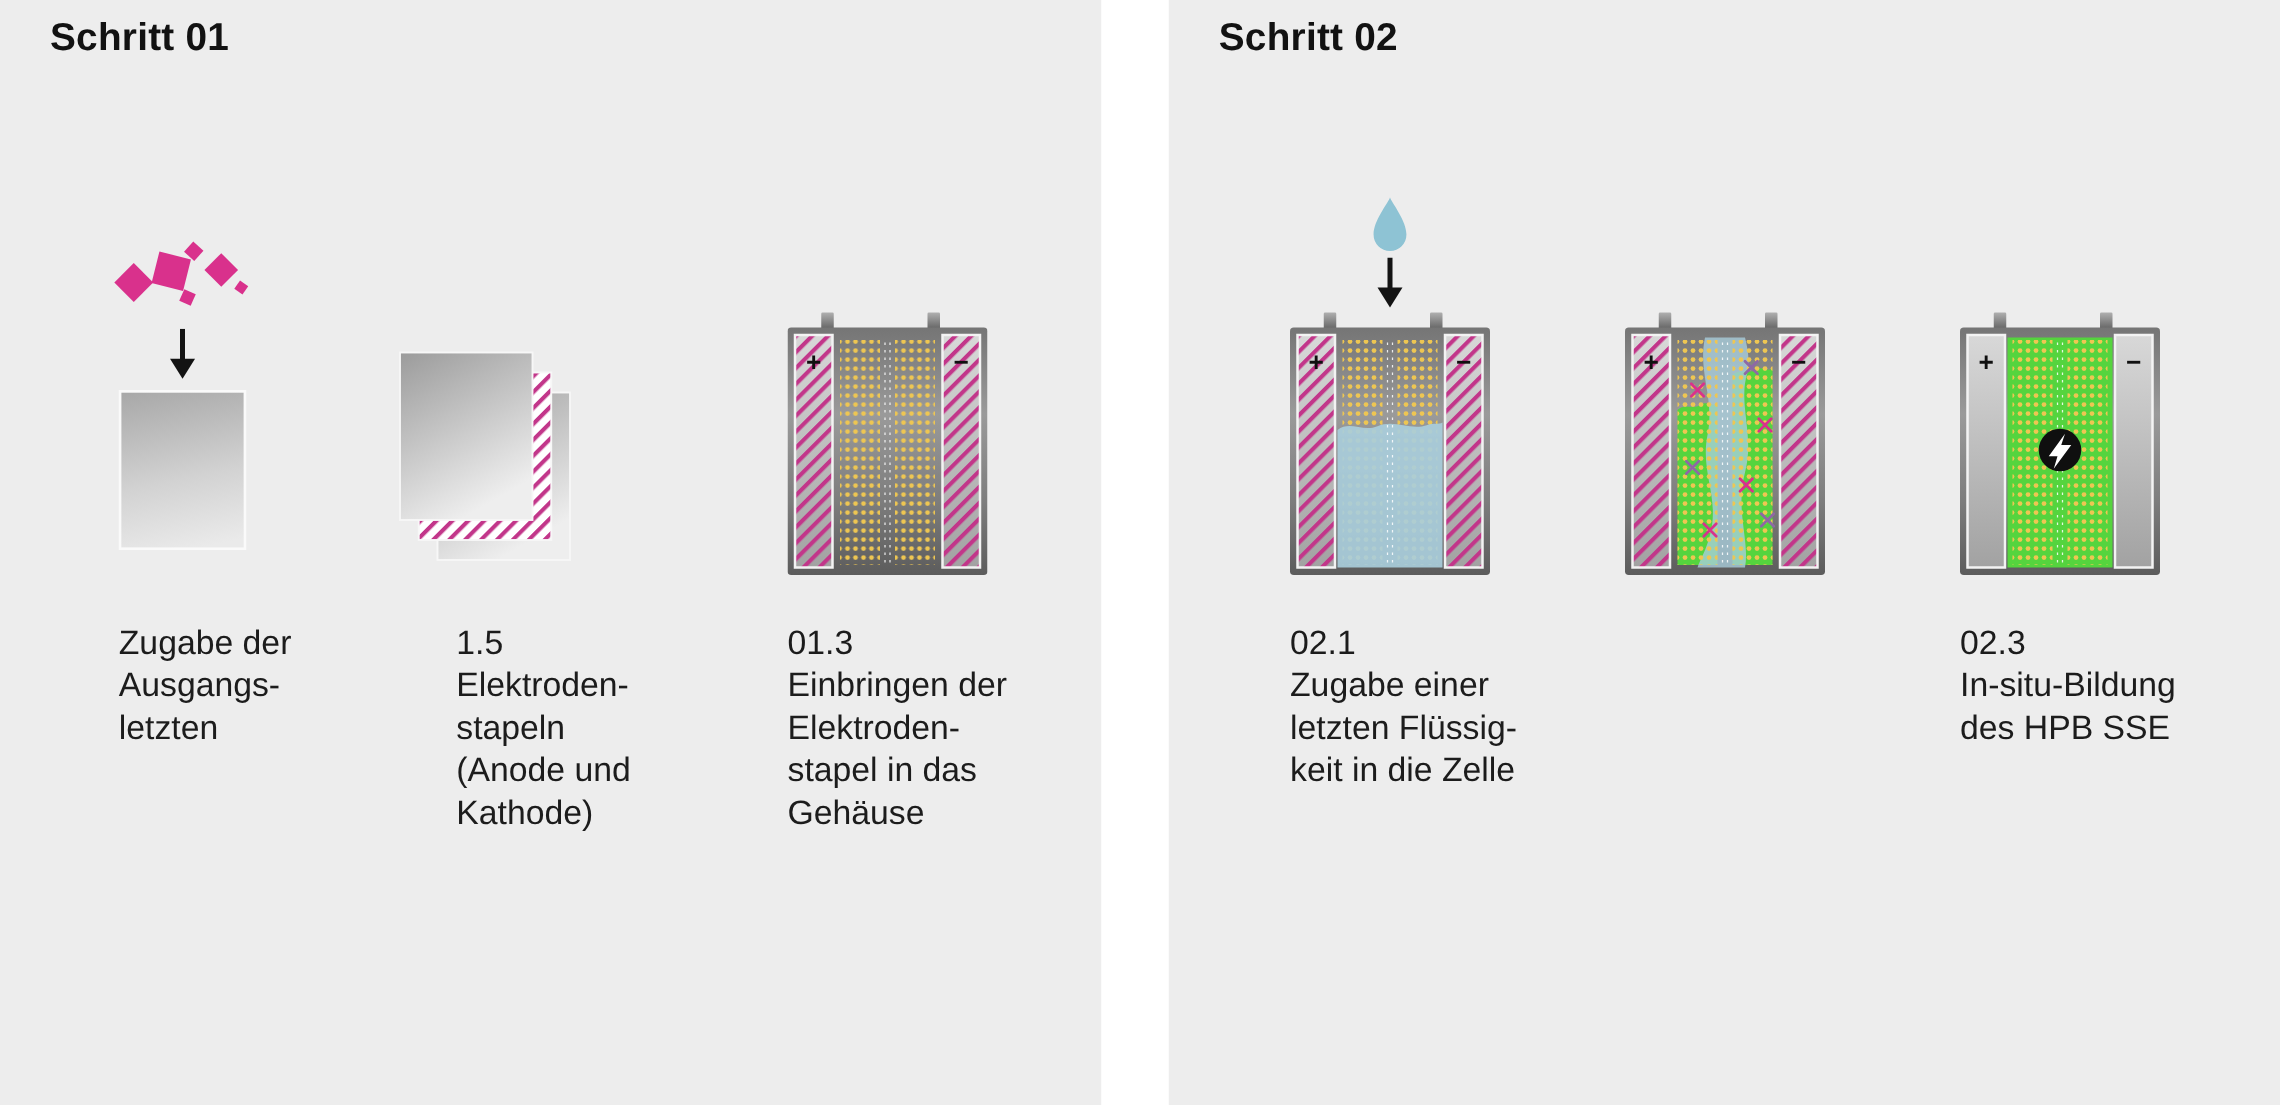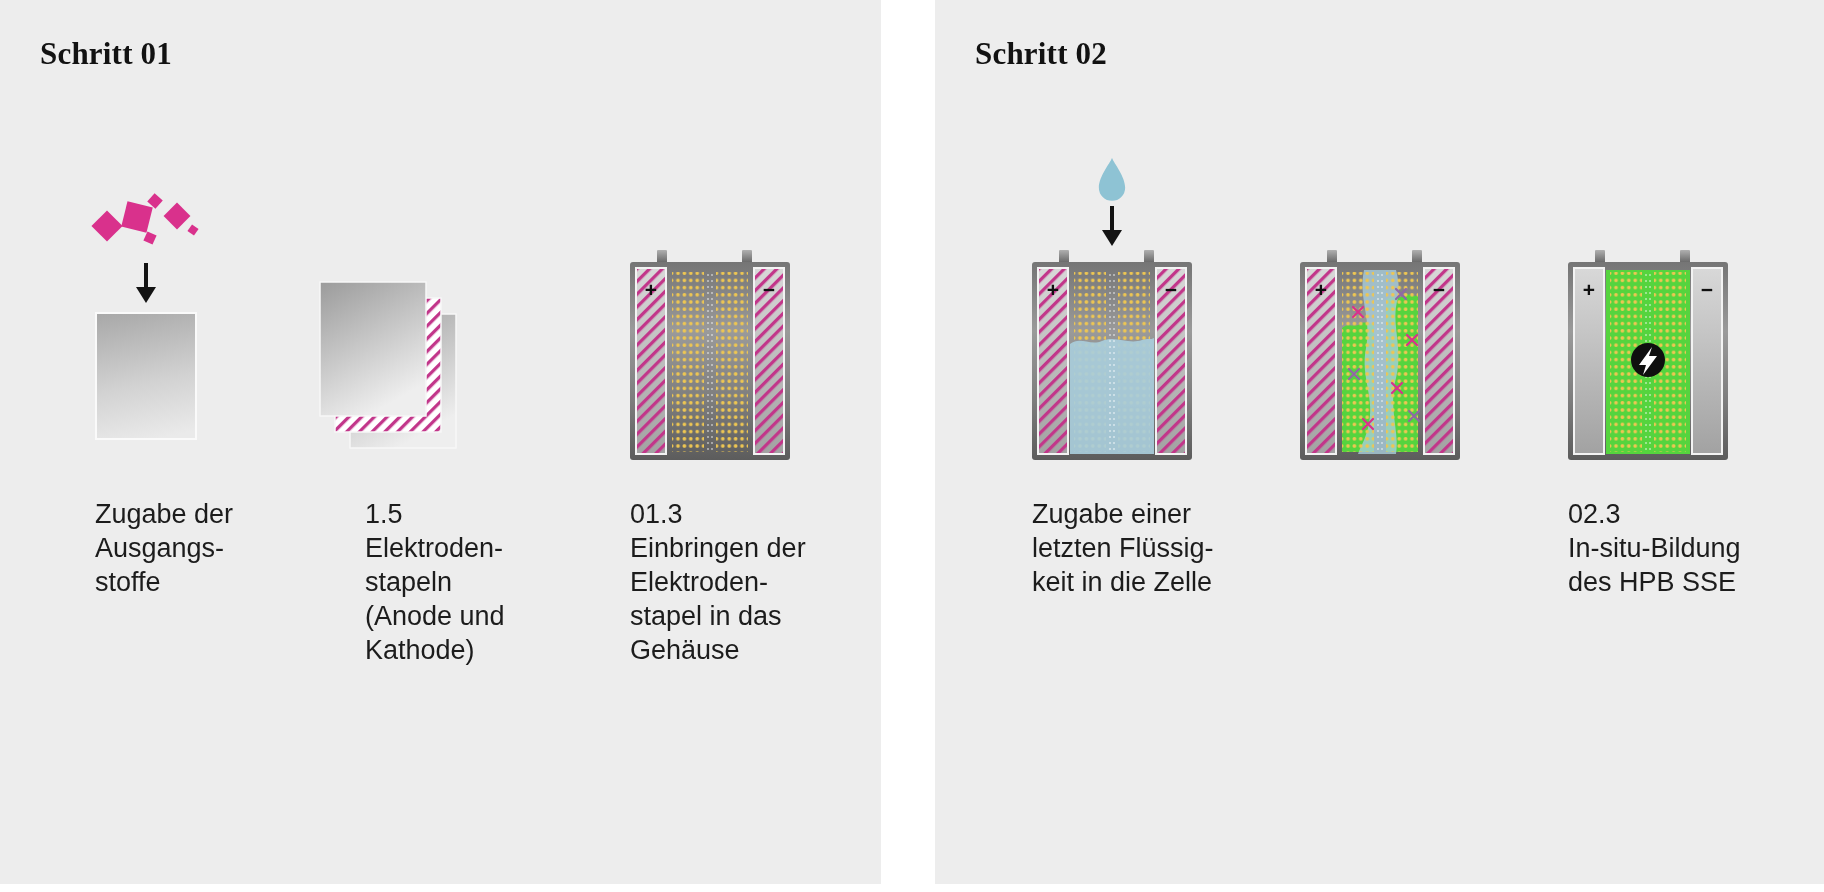--- a/index.html
+++ b/index.html
@@ -2,22 +2,22 @@
 <html style="--panel_bg: #ededed; --text: #1c1c1c; --magenta: #d9318c; --hatch_magenta: #c2368a; --dot_yellow: #eec652; --liquid_blue: #a9cddb; --droplet_blue: #8ec3d4; --sse_green: #55d43e; --spark_purple: #8f68a5;"><head>
 <meta charset="utf-8">
 <style>
   html,body { margin:0; padding:0; }
   .page {
     position:relative; width:1824px; height:892px; background:#ffffff;
     font-family:"Liberation Sans", sans-serif; overflow:hidden;
   }
   .panel { position:absolute; top:0; height:884px; background:var(--panel_bg,#ededed); }
   .panel-title {
-    position:absolute; top:36px; margin:0; font-size:31px; font-weight:700;
-    color:#121212; letter-spacing:.2px;font-family:Liberation Serif, serif;
+    position:absolute; top:12px; margin:0; font-size:31px; font-weight:700;
+    color:#121212; letter-spacing:.2px;
   }
   .caption { position:absolute; top:497px; width:265px; font-size:27px; line-height:34px; color:var(--text,#1c1c1c); }
   .cap-text { white-space:pre-line; }
   .fig { position:absolute; }
   .substrate {
     position:absolute; left:95px; top:312px; width:102px; height:128px; box-sizing:border-box;
     background:linear-gradient(168deg,#a8a8a8 0%, #d2d2d2 55%, #eaeaea 95%);
     border:2px solid #fafafa;
   }
   .battery text { font-family:"Liberation Sans", sans-serif; font-size:21px; font-weight:700; fill:#101010; text-anchor:middle; }
@@ -198,37 +198,38 @@
       <circle cx="80" cy="112" r="17" fill="#0f0f0f"></circle>
       <polygon points="84,99 71,117 78,117 75,127 89,108 81,108" fill="#ffffff"></polygon>
     </g>
     <text x="21" y="49">+</text>
     <text x="139" y="49">−</text>
   </svg>
 
   <div class="caption" style="left:95px">
     <div class="cap-text">Zugabe der
 Ausgangs-
-stoffe</div>
+letzten</div>
   </div>
   <div class="caption" style="left:365px">
     <div class="cap-num">1.5</div>
     <div class="cap-text">Elektroden-
 stapeln
 (Anode und
 Kathode)</div>
   </div>
   <div class="caption" style="left:630px">
     <div class="cap-num">01.3</div>
     <div class="cap-text">Einbringen der
 Elektroden-
 stapel in das
 Gehäuse</div>
   </div>
   <div class="caption" style="left:1032px">
+    <div class="cap-num">02.1</div>
     <div class="cap-text">Zugabe einer
 letzten Flüssig-
 keit in die Zelle</div>
   </div>
   <div class="caption" style="left:1300px">
   </div>
   <div class="caption" style="left:1568px">
     <div class="cap-num">02.3</div>
     <div class="cap-text">In-situ-Bildung
 des HPB SSE</div>

